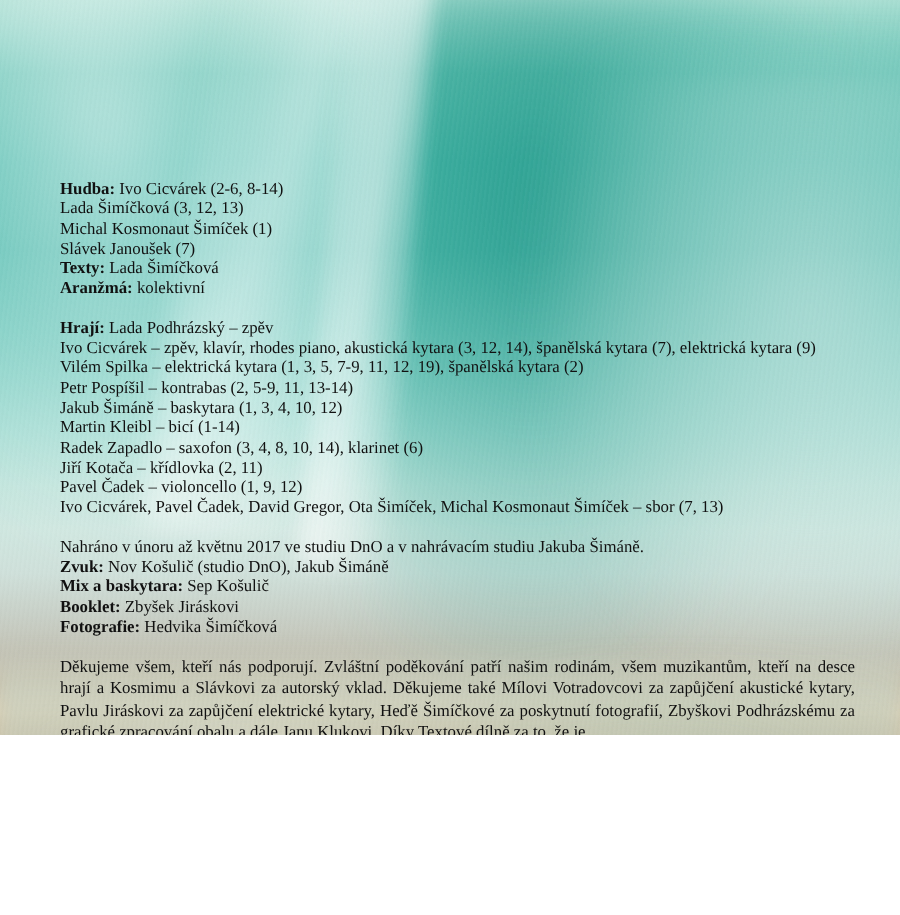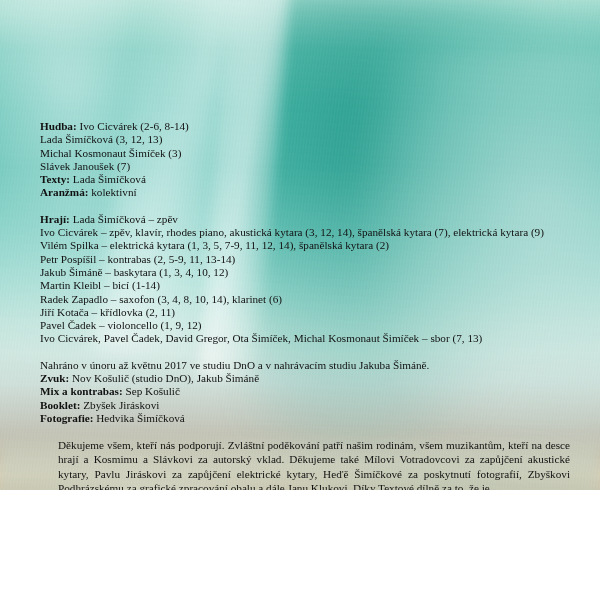--- a/index.html
+++ b/index.html
@@ -138,21 +138,21 @@
     white-space: pre-wrap;
     font-family: "Liberation Serif", serif;
   }
   .lbl { font-weight: bold; }
   .thanks {
     margin-top: 4px;
     text-align: justify;
     line-height: 14.2px;
     font-size: 11.2px;
   }
-  .thanks .line { white-space: normal; margin-left: 18px; }
+  .thanks .line { white-space: normal; }
 </style>
 </head>
 <body>
 
 <div class="page">
   <div class="bg-base"></div>
   <div class="bg-teal-dark"></div>
   <div class="bg-sweep-left"></div>
   <div class="bg-streak-a"></div>
   <div class="bg-streak-b"></div>
@@ -161,43 +161,43 @@
   <div class="bg-cloud-1"></div>
   <div class="bg-cloud-2"></div>
   <div class="bg-sand-bloom"></div>
   <div class="bg-grain"></div>
 
   <div class="content">
 
     <div class="block">
       <div class="line"><span class="lbl">Hudba:</span><span> Ivo Cicvárek (2-6, 8-14)</span></div>
       <div class="line"><span class="lbl"></span><span>Lada Šimíčková (3, 12, 13)</span></div>
-      <div class="line"><span class="lbl"></span><span>Michal Kosmonaut Šimíček (3)</span></div>
+      <div class="line"><span class="lbl"></span><span>Michal Kosmonaut Šimíček (1)</span></div>
       <div class="line"><span class="lbl"></span><span>Slávek Janoušek (7)</span></div>
       <div class="line"><span class="lbl">Texty:</span><span> Lada Šimíčková</span></div>
       <div class="line"><span class="lbl">Aranžmá:</span><span> kolektivní</span></div>
     </div>
 
     <div class="block">
-      <div class="line"><span class="lbl">Hrají:</span><span> Lada Šimíčková – zpěv</span></div>
+      <div class="line"><span class="lbl">Hrají:</span><span> Lada Podhrázský – zpěv</span></div>
       <div class="line"><span class="lbl"></span><span>Ivo Cicvárek – zpěv, klavír, rhodes piano, akustická kytara (3, 12, 14), španělská kytara (7), elektrická kytara (9)</span></div>
-      <div class="line"><span class="lbl"></span><span>Vilém Spilka – elektrická kytara (1, 3, 5, 7-9, 11, 12, 14), španělská kytara (2)</span></div>
+      <div class="line"><span class="lbl"></span><span>Vilém Spilka – elektrická kytara (1, 3, 5, 7-9, 11, 12, 19), španělská kytara (2)</span></div>
       <div class="line"><span class="lbl"></span><span>Petr Pospíšil – kontrabas (2, 5-9, 11, 13-14)</span></div>
       <div class="line"><span class="lbl"></span><span>Jakub Šimáně – baskytara (1, 3, 4, 10, 12)</span></div>
       <div class="line"><span class="lbl"></span><span>Martin Kleibl – bicí (1-14)</span></div>
       <div class="line"><span class="lbl"></span><span>Radek Zapadlo – saxofon (3, 4, 8, 10, 14), klarinet (6)</span></div>
       <div class="line"><span class="lbl"></span><span>Jiří Kotača – křídlovka (2, 11)</span></div>
       <div class="line"><span class="lbl"></span><span>Pavel Čadek – violoncello (1, 9, 12)</span></div>
       <div class="line"><span class="lbl"></span><span>Ivo Cicvárek, Pavel Čadek, David Gregor, Ota Šimíček, Michal Kosmonaut Šimíček – sbor (7, 13)</span></div>
     </div>
 
     <div class="block">
       <div class="line"><span class="lbl"></span><span>Nahráno v únoru až květnu 2017 ve studiu DnO a v nahrávacím studiu Jakuba Šimáně.</span></div>
       <div class="line"><span class="lbl">Zvuk:</span><span> Nov Košulič (studio DnO), Jakub Šimáně</span></div>
-      <div class="line"><span class="lbl">Mix a kontrabas:</span><span> Sep Košulič</span></div>
+      <div class="line"><span class="lbl">Mix a baskytara:</span><span> Sep Košulič</span></div>
       <div class="line"><span class="lbl">Booklet:</span><span> Zbyšek Jiráskovi</span></div>
       <div class="line"><span class="lbl">Fotografie:</span><span> Hedvika Šimíčková</span></div>
     </div>
 
     <div class="thanks">
       <div class="line">Děkujeme všem, kteří nás podporují. Zvláštní poděkování patří našim rodinám, všem muzikantům, kteří na desce hrají a Kosmimu a Slávkovi za autorský vklad. Děkujeme také Mílovi Votradovcovi za zapůjčení akustické kytary, Pavlu Jiráskovi za zapůjčení elektrické kytary, Heďě Šimíčkové za poskytnutí fotografií, Zbyškovi Podhrázskému za grafické zpracování obalu a dále Janu Klukovi. Díky Textové dílně za to, že je.</div>
     </div>
 
   </div>
 </div>

